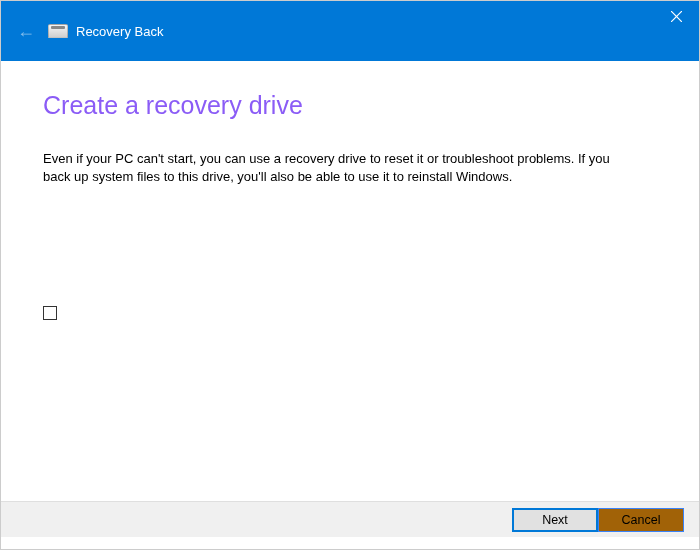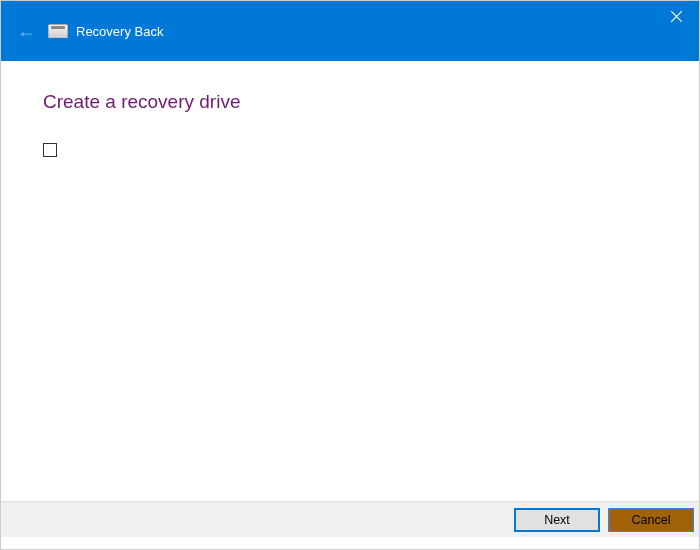--- a/index.html
+++ b/index.html
@@ -73,22 +73,22 @@
       width: 11px;
       height: 11px;
       stroke: #ffffff;
       stroke-width: 1.2;
     }
     .content {
       padding: 30px 42px 0 42px;
       height: 440px;
     }
     .heading {
-      color: #701a75;
-      font-size: 19px;
+      color: #8b5cf6;
+      font-size: 25px;
       font-weight: 400;
       margin-bottom: 30px;
     }
     .description {
       color: #000000;
       font-size: 13px;
       line-height: 1.4;
       margin-bottom: 120px;
       max-width: 580px;
     }
@@ -108,22 +108,22 @@
       font-size: 13px;
       color: #000000;
     }
     .footer {
       height: 36px;
       border-top: 1px solid #dfdfdf;
       background: #f0f0f0;
       display: flex;
       align-items: center;
       justify-content: flex-end;
-      padding-right: 5px;
-      gap: 8px;
+      padding-right: 15px;
+      gap: 0;
     }
     .btn {
       width: 86px;
       height: 24px;
       font-size: 12.5px;
       font-family: inherit;
       background: #a16207;
       border: 1px solid #3b82f6;
       cursor: pointer;
       display: flex;
@@ -147,20 +147,21 @@
   <div class="close-btn">
     <svg viewBox="0 0 11 11">
       <line x1="0" y1="0" x2="11" y2="11"></line>
       <line x1="11" y1="0" x2="0" y2="11"></line>
     </svg>
   </div>
 </div>
 
 <div class="content">
   <h1 class="heading">Create a recovery drive</h1>
+  <p class="description">Even if your PC can't start, you can use a recovery drive to reset it or troubleshoot problems. If you back up system files to this drive, you'll also be able to use it to reinstall Windows.</p>
   <div class="checkbox-row">
     <div class="checkbox"></div>
   </div>
 </div>
 
 <div class="footer">
   <button class="btn btn-primary">Next</button>
   <button class="btn">Cancel</button>
 </div>
 

